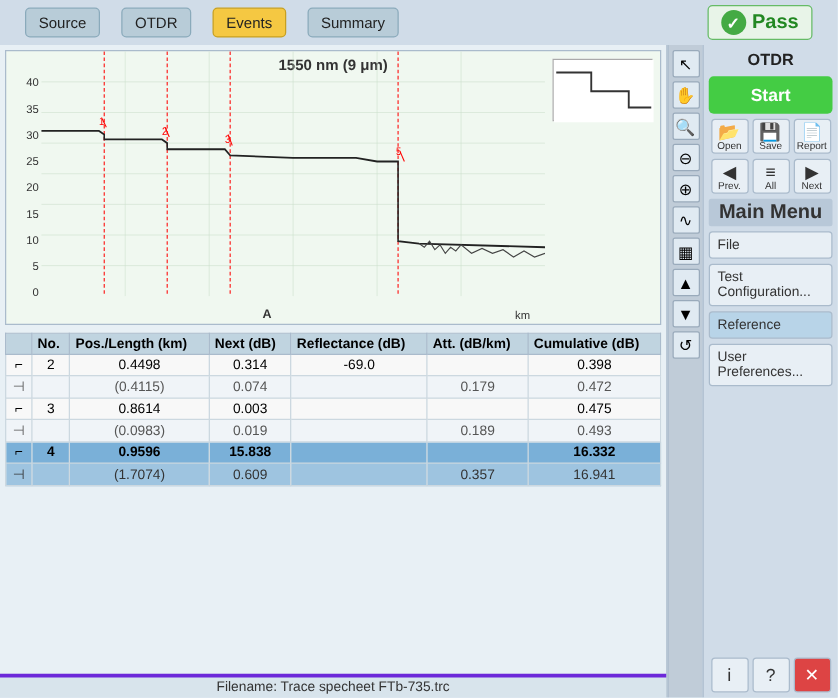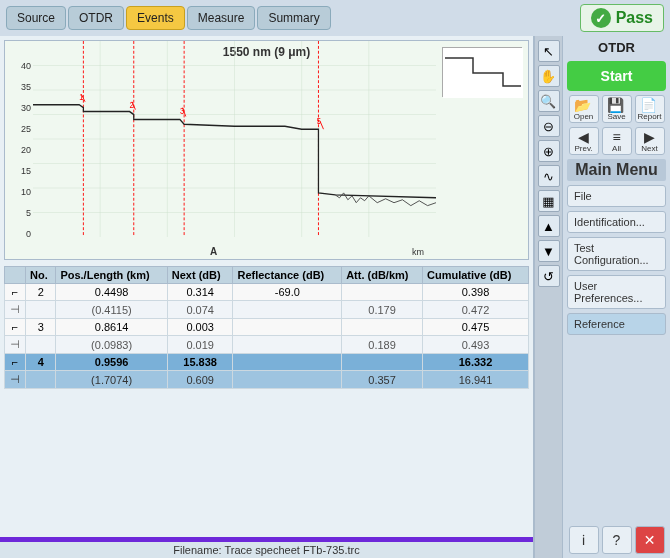--- a/index.html
+++ b/index.html
@@ -10,22 +10,22 @@
       font-family: Arial, sans-serif;
       font-size: 12px;
       overflow: hidden;
     }
 
     
     .top-nav {
       display: flex;
       align-items: center;
       background: #d0dce8;
-      padding: 4px 6px;
-      gap: 2px;
+      padding: 4px 20px;
+      gap: 17px;
       height: 36px;
     }
     .nav-tab {
       padding: 4px 10px;
       border-radius: 4px;
       cursor: pointer;
       font-size: 12px;
       background: #b8ccd8;
       border: 1px solid #8aaabb;
       color: #222;
@@ -146,21 +146,21 @@
       color: #000;
       font-weight: bold;
     }
     .data-table tr.row-selected-secondary td {
       background: #9ec4e0;
       color: #333;
     }
 
     .filename-bar {
       background: #d8e4ec;
-      border-top: 5px solid #6d28d9;
+      border-top: 3px solid #6d28d9;
       padding: 2px 6px;
       font-size: 11px;
       color: #333;
       text-align: center;
     }
 
     
     .right-panel {
       width: 108px;
       background: #d0dce8;
@@ -277,21 +277,20 @@
       color: #333;
     }
   </style>
 </head>
 <body>
 
 <div class="top-nav">
   <div class="nav-tab">Source</div>
   <div class="nav-tab">OTDR</div>
   <div class="nav-tab active">Events</div>
-  <div class="nav-tab">Measure</div>
   <div class="nav-tab">Summary</div>
   <div class="pass-badge">
     <div class="pass-check">✓</div>
     <span>Pass</span>
   </div>
 </div>
 
 <div class="main-content">
 
   <div class="left-panel">
@@ -477,24 +476,23 @@
       </div>
       <div class="icon-btn">
         <span class="icon-sym">▶</span>
         <span class="icon-label">Next</span>
       </div>
     </div>
 
     <div class="main-menu-label">Main Menu</div>
 
     <div class="menu-item">File</div>
-    <div class="menu-item">Identification...</div>
     <div class="menu-item">Test Configuration...</div>
+    <div class="menu-item active">Reference</div>
     <div class="menu-item">User Preferences...</div>
-    <div class="menu-item active">Reference</div>
 
     <div class="icon-row" style="margin-top:auto;">
       <div class="icon-btn">
         <span class="icon-sym">ℹ</span>
       </div>
       <div class="icon-btn">
         <span class="icon-sym">?</span>
       </div>
       <div class="icon-btn" style="background:#dd4444;color:white;">
         <span class="icon-sym">✕</span>

